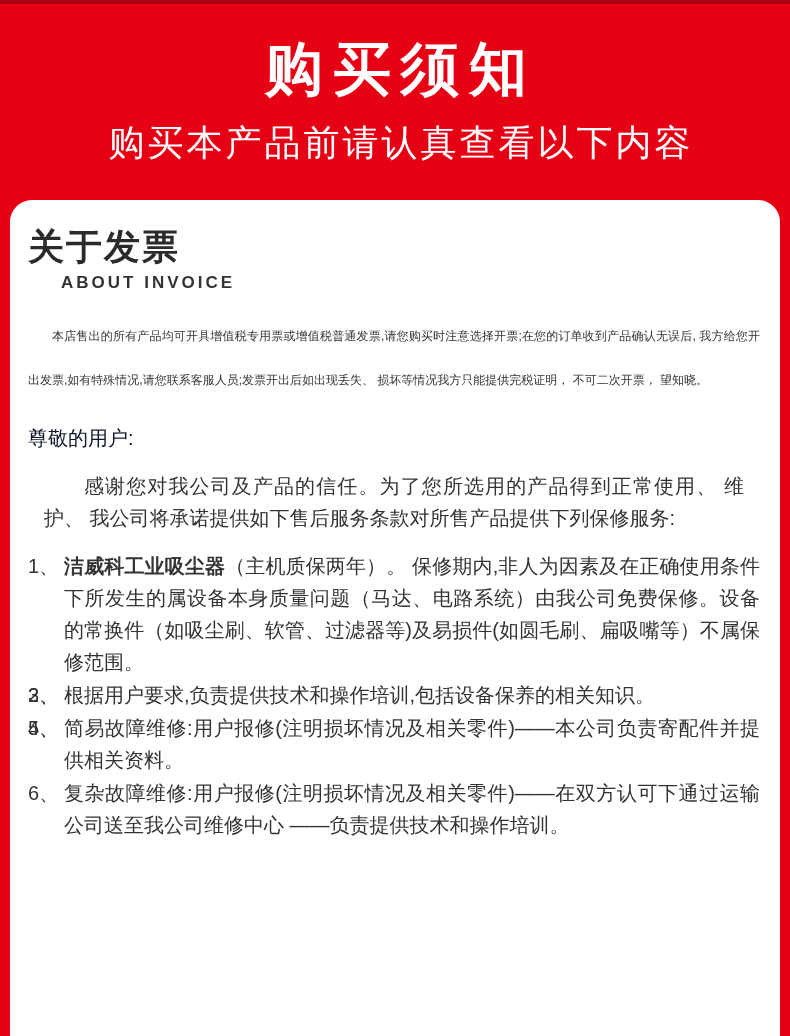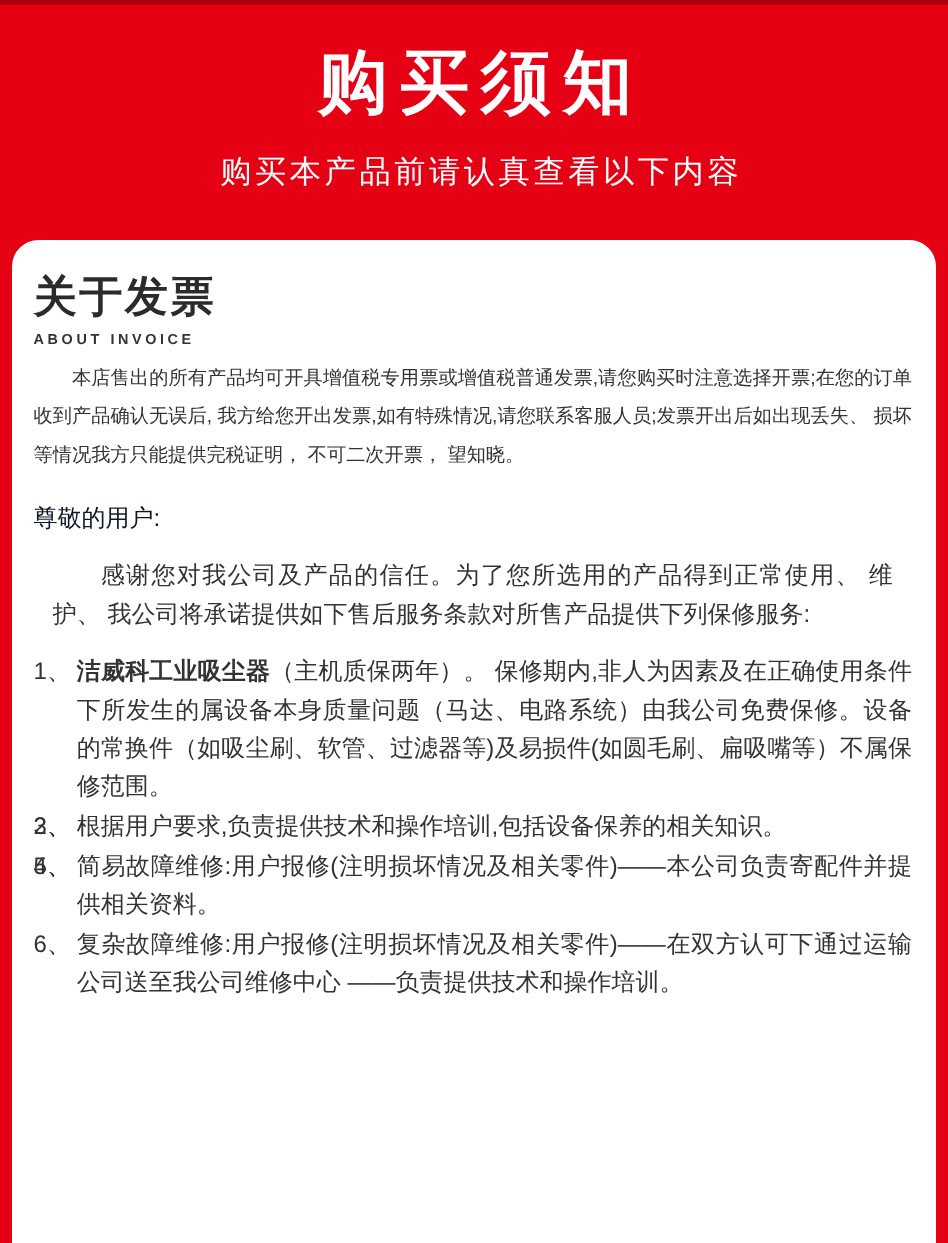--- a/index.html
+++ b/index.html
@@ -31,21 +31,21 @@
   .header-title {
     color: #ffffff;
     font-size: 58px;
     line-height: 66px;
     font-weight: 800;
     letter-spacing: 10px;
     margin: 0;
   }
   .header-subtitle {
     color: #ffffff;
-    font-size: 26px;
+    font-size: 36px;
     line-height: 30px;
     font-weight: 500;
     letter-spacing: 3px;
     margin-top: 26px;
   }
   
   .card {
     position: absolute;
     left: 10px;
     right: 10px;
@@ -59,34 +59,35 @@
   }
   .section-heading {
     font-size: 36px;
     line-height: 42px;
     font-weight: 800;
     color: #2b2b2b;
     letter-spacing: 2px;
     margin: 0;
   }
   .section-subheading {
-    font-size: 12px;
+    font-size: 17px;
     line-height: 22px;
     font-weight: 700;
     color: #333333;
     letter-spacing: 3px;
     margin-top: 4px;
+    margin-left: 33px;
   }
   .para {
-    font-size: 16px;
-    line-height: 32px;
+    font-size: 12px;
+    line-height: 44px;
     color: #333333;
     text-indent: 2em;
     text-align: justify;
-    margin-top: 6px;
+    margin-top: 20px;
   }
   .warranty-heading-block {
     margin-top: 26px;
   }
   .salutation {
     font-size: 20px;
     line-height: 32px;
     color: #0f172a;
     margin-top: 20px;
   }

